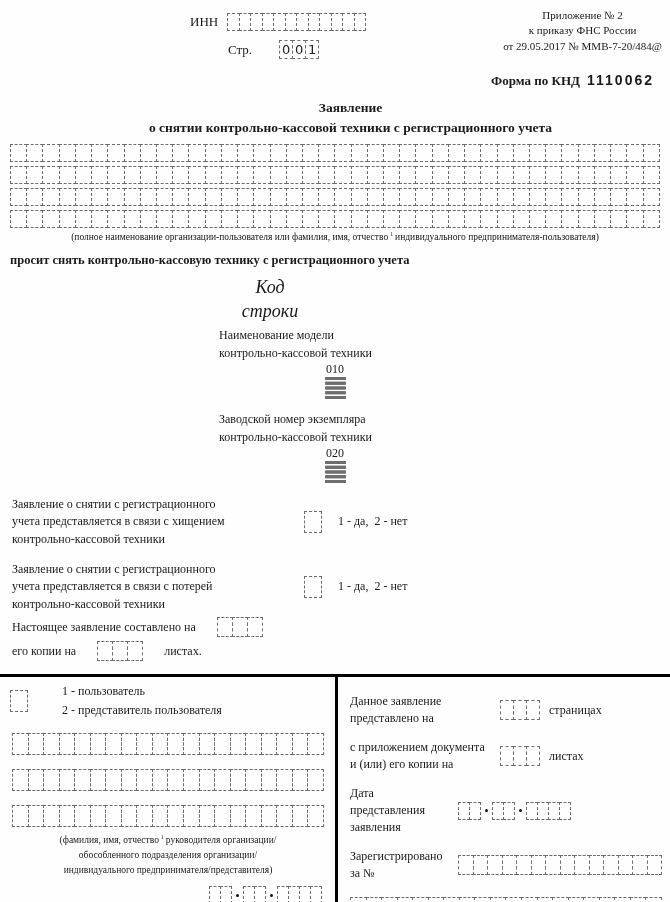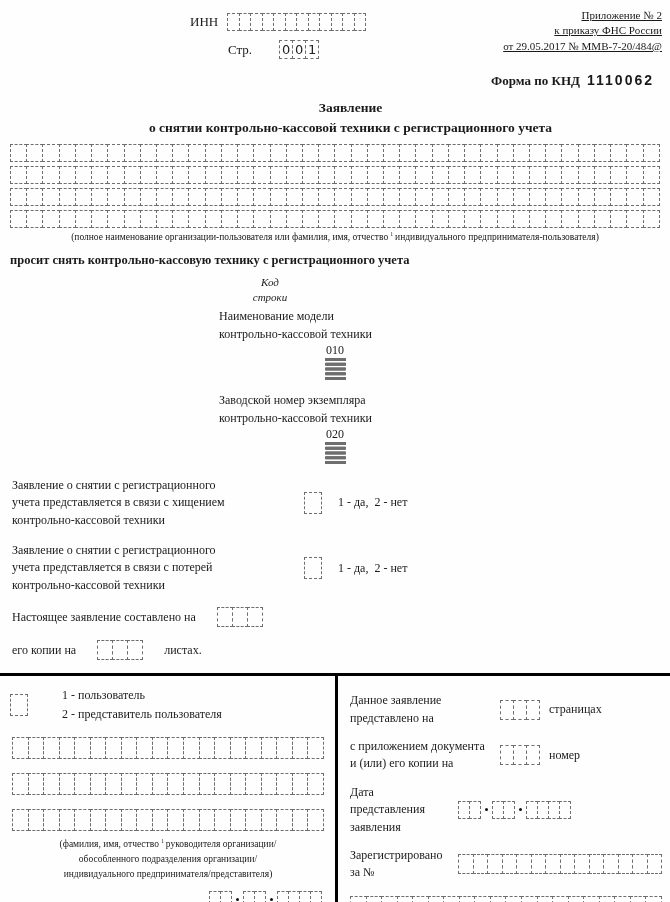--- a/index.html
+++ b/index.html
@@ -28,54 +28,54 @@
   .c-reg        { flex:1; display:flex; }
   .c-reg .cell  { flex:1; height:20px; }
   .c-rname      { display:flex; margin-top:14px; }
   .c-rname .cell{ flex:1; height:19px; }
   .dgroups .cell{ width:12px; height:18px; }
   .dgroups      { display:inline-flex; align-items:center; }
 
   sup { font-size:0.62em; vertical-align:super; line-height:0; }
 
   
-  .appendix { position:absolute; top:8px; right:8px; text-align:right; font-size:11px; line-height:1.4;text-decoration:underline; }
+  .appendix { position:absolute; top:8px; right:8px; text-align:center; font-size:11px; line-height:1.4; }
   .inn-row { display:flex; align-items:center; gap:9px; margin:13px 0 0 190px; font-size:13px; }
   .str-row { display:flex; align-items:center; gap:27px; margin:9px 0 0 228px; font-size:13px; }
   .knd-row { text-align:right; padding-right:16px; margin-top:13px; font-weight:bold; font-size:13px; }
   .knd-val { font-family:"Liberation Sans", sans-serif; font-size:14px; letter-spacing:2px; margin-left:7px; }
 
   .title { text-align:center; font-weight:bold; font-size:13.5px; line-height:1.45; margin-top:9px;padding-left:31px; }
 
   .namegrid { margin:7px 10px 0 10px; }
   .caption { text-align:center; font-size:9.5px; color:#151515; }
   .caption sup { margin:0 2px; }
 
   .request { margin:11px 0 0 10px; font-weight:bold; font-size:12.5px; }
 
-  .codehdr { width:72px; margin:7px 0 0 234px; text-align:center; font-style:italic; font-size:11px; line-height:1.35; }
+  .codehdr { width:72px; margin:7px 0 0 234px; text-align:center; font-style:italic; font-size:18px; line-height:1.35; }
 
   .frow { display:flex; align-items:center; margin:2px 12px 0 12px;flex-direction:column; }
   .frow + .frow { margin-top:11px; }
   .flabel { width:232px; font-size:12px; line-height:1.5; }
   .fcode { width:48px; text-align:center; font-size:12px; }
 
   .rrow { display:flex; align-items:center; margin:13px 10px 0 12px; }
   .rlabel { width:280px; font-size:12px; line-height:1.45; }
   .rcell { margin-left:12px; }
   .ropts { margin-left:16px; font-size:12px; white-space:pre; }
 
-  .pline { display:flex; align-items:center; margin:13px 0 0 12px; font-size:12px; gap:21px; }
+  .pline { display:flex; align-items:center; margin:4px 0 0 12px; font-size:12px; gap:21px; }
 
   
   .bottom { display:flex; border-top:3px solid #000; margin-top:13px; min-height:308px; }
   .bleft { width:338px; border-right:3px solid #000; padding:5px 9px 0 10px; }
   .bright { flex:1; padding:5px 8px 0 12px; }
   .bhdr { text-align:center; font-weight:bold; font-size:12.5px; line-height:1.45; margin-top:3px; }
-  .optrow { display:flex; align-items:center; margin-top:5px; }
+  .optrow { display:flex; align-items:center; }
   .optrow .opts { margin-left:34px; font-size:12px; line-height:1.55; }
   .lcaption { text-align:center; font-size:9.5px; line-height:1.55; margin-top:6px; }
   .lcaption sup { margin:0 2px; }
   .sigrow { display:flex; justify-content:space-between; align-items:flex-end; margin-top:9px; }
   .sig { width:136px; }
   .sigline { border-bottom:2.5px solid #000; height:22px; }
   .siglabel { text-align:center; font-size:10px; margin-top:3px; }
   .datefld { width:122px; text-align:center; }
   .seal { margin-top:9px; font-size:12.5px; }
 
@@ -550,21 +550,21 @@
       <div class="orow">
         <div class="olabel">
           <div>с приложением документа</div>
           <div>и (или) его копии на</div>
         </div>
         <span class="cells c-r3">
             <span class="cell"></span>
             <span class="cell"></span>
             <span class="cell"></span>
           </span>
-        <span class="oafter">номер</span>
+        <span class="oafter">листах</span>
       </div>
 
       <div class="orow">
         <div class="olabel narrow">
           <div>Дата</div>
           <div>представления</div>
           <div>заявления</div>
         </div>
         <span class="dgroups">
             <span class="cgroup">

